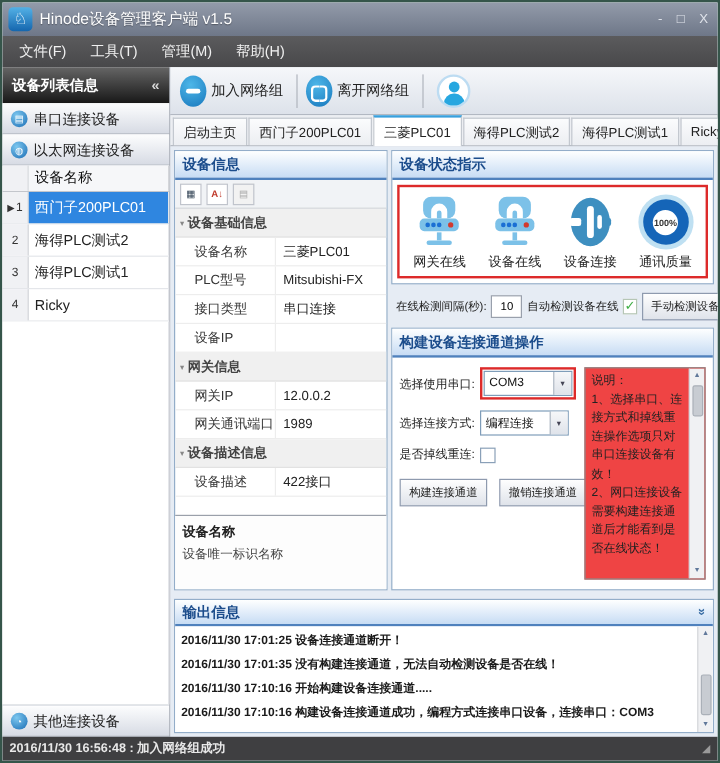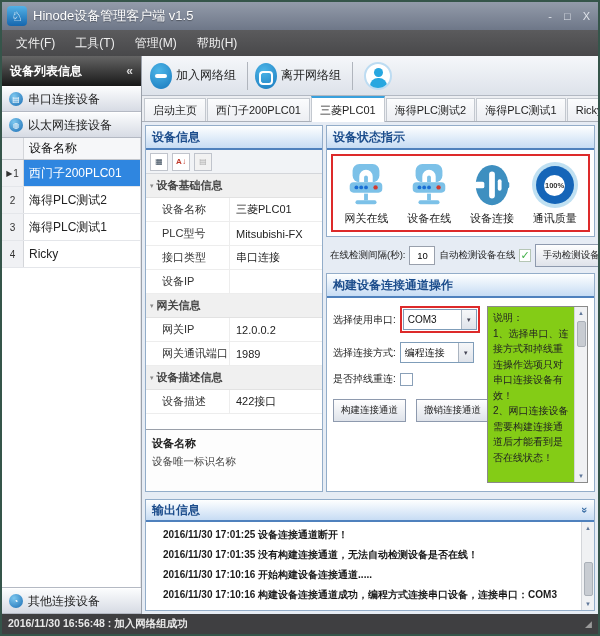--- a/index.html
+++ b/index.html
@@ -98,30 +98,30 @@
   .channel-panel { flex:1; }
   .channel-body { flex:1; display:flex; gap:8px; padding:8px 6px; min-height:0; }
   .channel-form { width:146px; flex:0 0 146px; display:flex; flex-direction:column; gap:9px; font-size:10px; color:#222; }
   .form-row { display:flex; align-items:center; gap:4px; white-space:nowrap; }
   .dropdown { display:flex; align-items:center; border:1px solid #7f9db9; background:#fff; height:21px; width:74px; }
   .dropdown .dd-value { flex:1; padding-left:4px; font-size:10px; color:#111; }
   .dropdown .dd-arrow { width:15px; height:100%; background:linear-gradient(#f6f7f9,#dfe3ea); border-left:1px solid #aab4c0; font-size:7px; color:#445; display:flex; align-items:center; justify-content:center; }
   .red-outline { border:2px solid #dd2a2a; padding:1px; }
   .checkbox { width:13px; height:13px; border:1px solid #8aa0b8; background:#fff; }
   .btn-row { display:flex; gap:10px; margin-top:4px; }
-  .note-box { flex:1; border:1px solid #8a8a8a; position:relative; padding:3px 16px 3px 5px; font-size:10px; line-height:1.55; color:#222; overflow:hidden; background:#84cc16; }
+  .note-box { flex:1; border:1px solid #8a8a8a; position:relative; padding:3px 16px 3px 5px; font-size:10px; line-height:1.55; color:#222; overflow:hidden; background:#ef4444; }
   .vscroll { position:absolute; top:0; right:0; bottom:0; width:13px; background:#f0f1f3; border-left:1px solid #d4d6da; display:flex; flex-direction:column; align-items:center; }
   .vs-arrow { font-size:6px; color:#60789a; height:12px; line-height:12px; }
   .vs-arrow.down { margin-top:auto; }
   .vs-thumb { width:9px; height:26px; background:#c8ccd2; border:1px solid #aab0b8; border-radius:2px; margin-top:2px; }
 
   
   .output-panel { height:112px; flex:0 0 112px; }
   .output-header { height:22px; flex:0 0 22px; }
-  .log-area { flex:1; position:relative; background:#fff; padding:3px 18px 4px 5px; overflow:hidden;margin-left:12px; }
+  .log-area { flex:1; position:relative; background:#fff; padding:3px 18px 4px 5px; overflow:hidden; }
   .log-line { font-size:10px; font-weight:bold; color:#1a1a1a; line-height:20px; white-space:nowrap; }
   .log-thumb { margin-top:28px; height:34px; }
 
   
   .statusbar { height:20px; flex:0 0 20px; background:#3f3f41; color:#e8e8e8; font-size:10.5px; font-weight:bold; display:flex; align-items:center; padding:0 6px;justify-content:flex-end; }
   .grip { margin-left:auto; color:#9a9a9a; font-size:9px; }
 </style>
 </head>
 <body>
 

